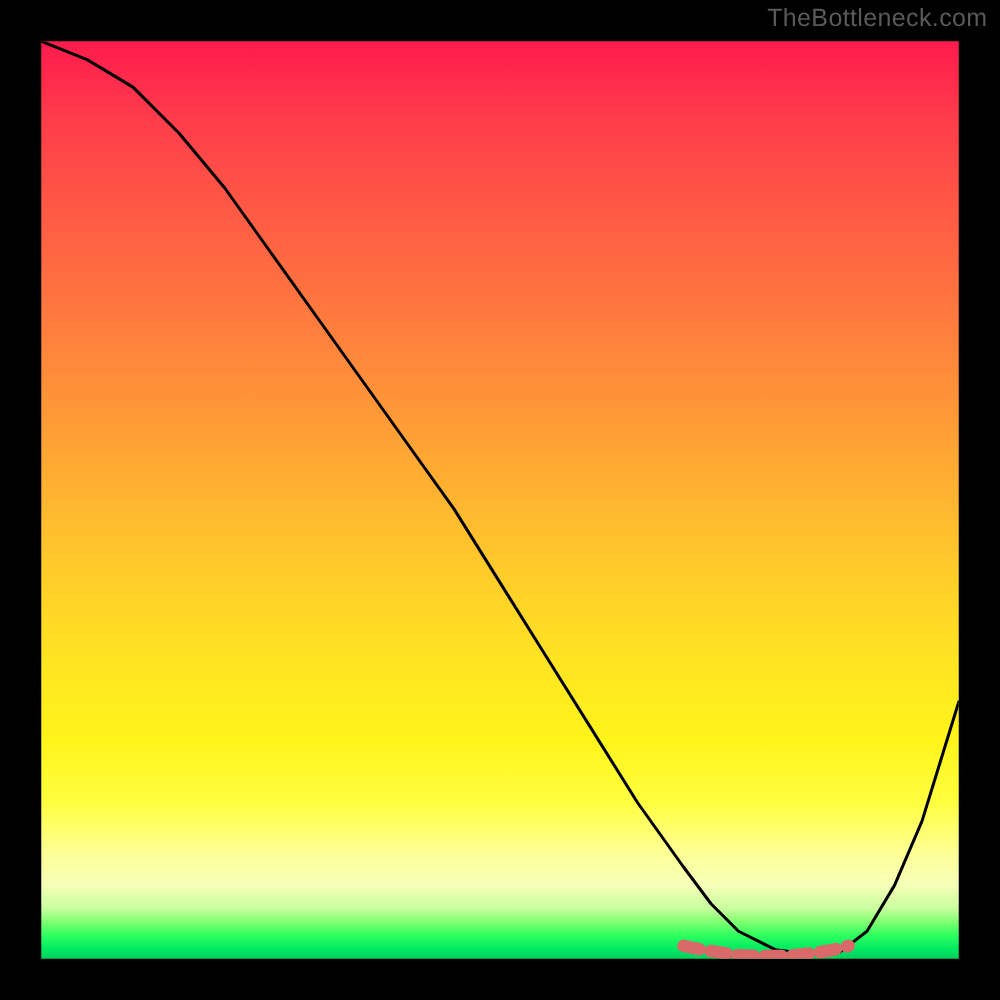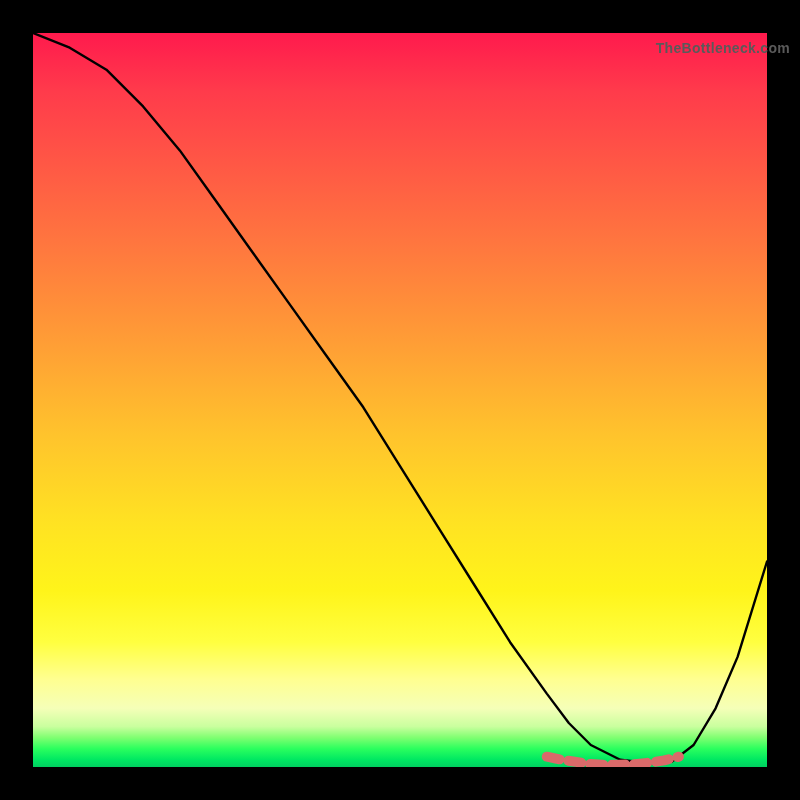--- a/index.html
+++ b/index.html
@@ -15,25 +15,24 @@
     position: relative;
     width: 800px;
     height: 800px;
     background: #000;
   }
   .watermark {
     position: absolute;
     top: 4px;
     right: 10px;
     color: #5a5a5a;
-    font-size: 14px;
-    font-weight: 700;
+    font-size: 20px;
+    font-weight: 400;
     letter-spacing: 0.3px;
     z-index: 4;
-    margin-top: 36px;
   }
   .plot {
     position: absolute;
     left: 33px;
     top: 33px;
     width: 734px;
     height: 734px;
     
     background:
       linear-gradient(to bottom,

